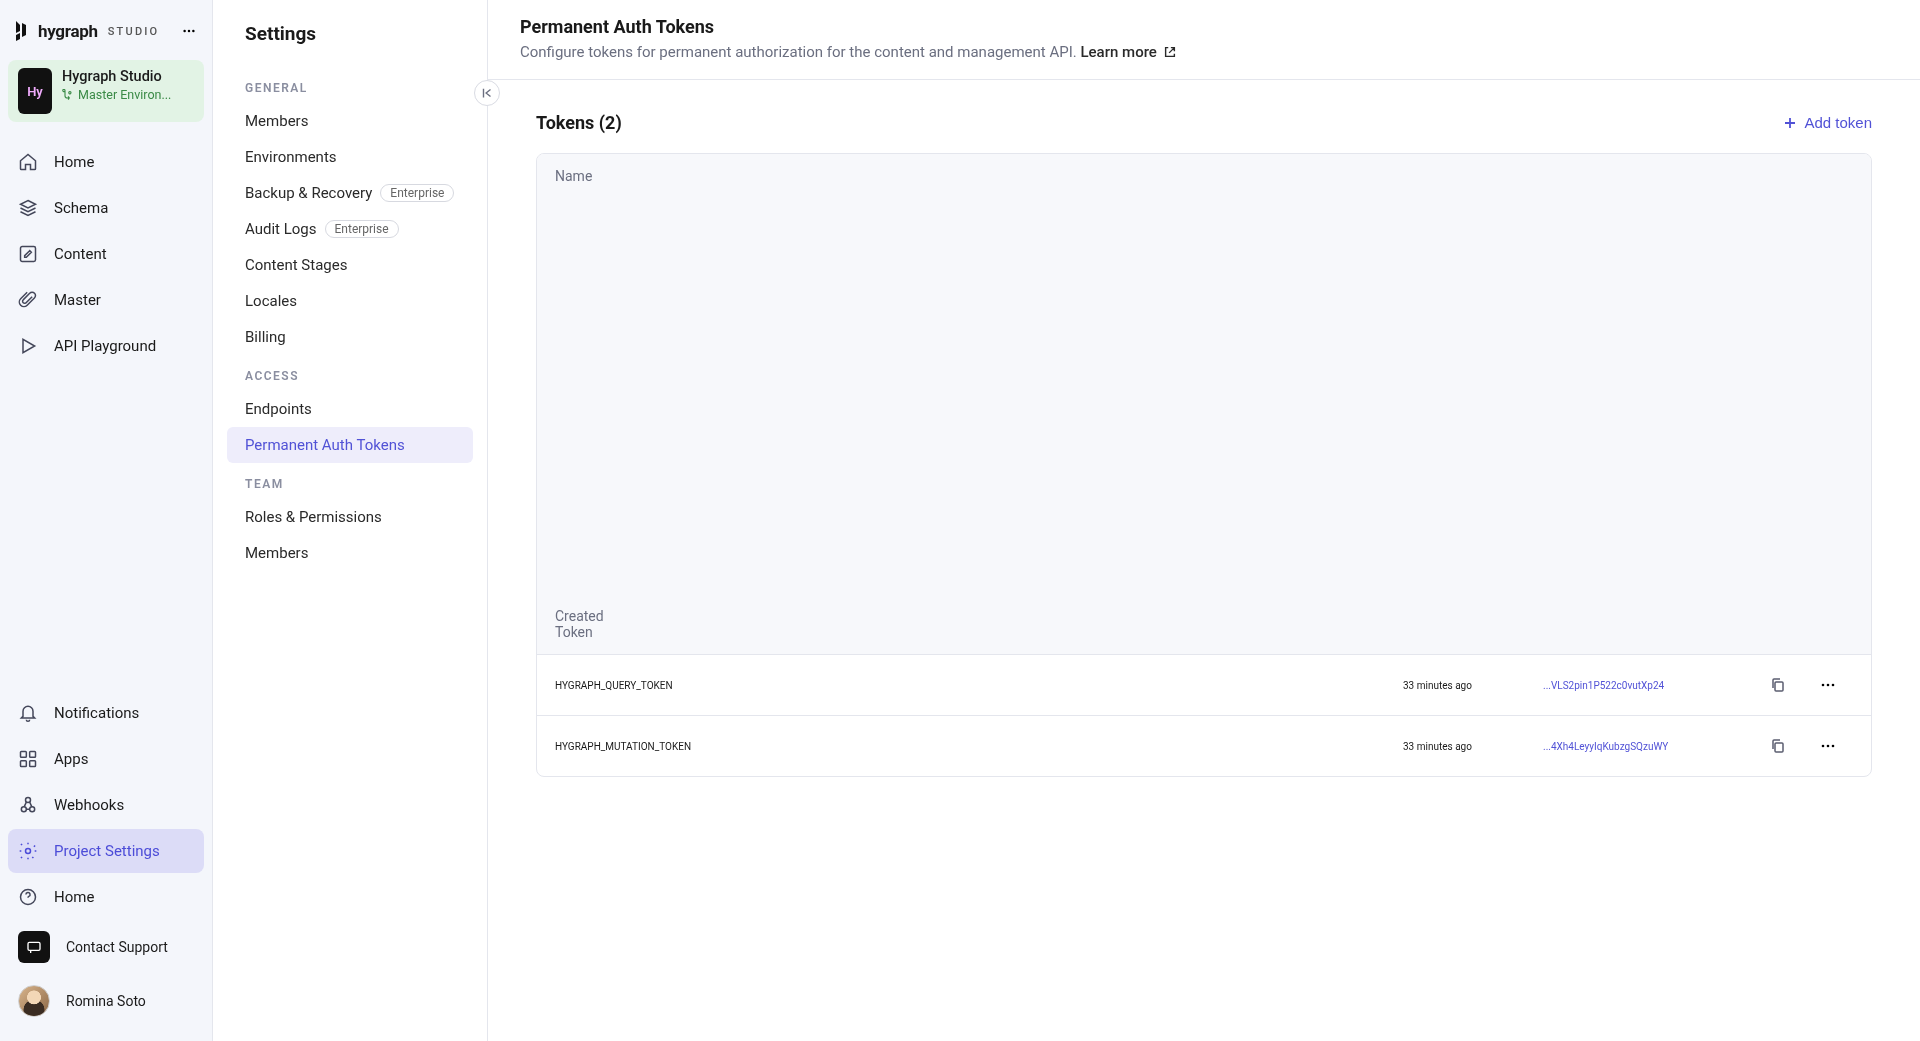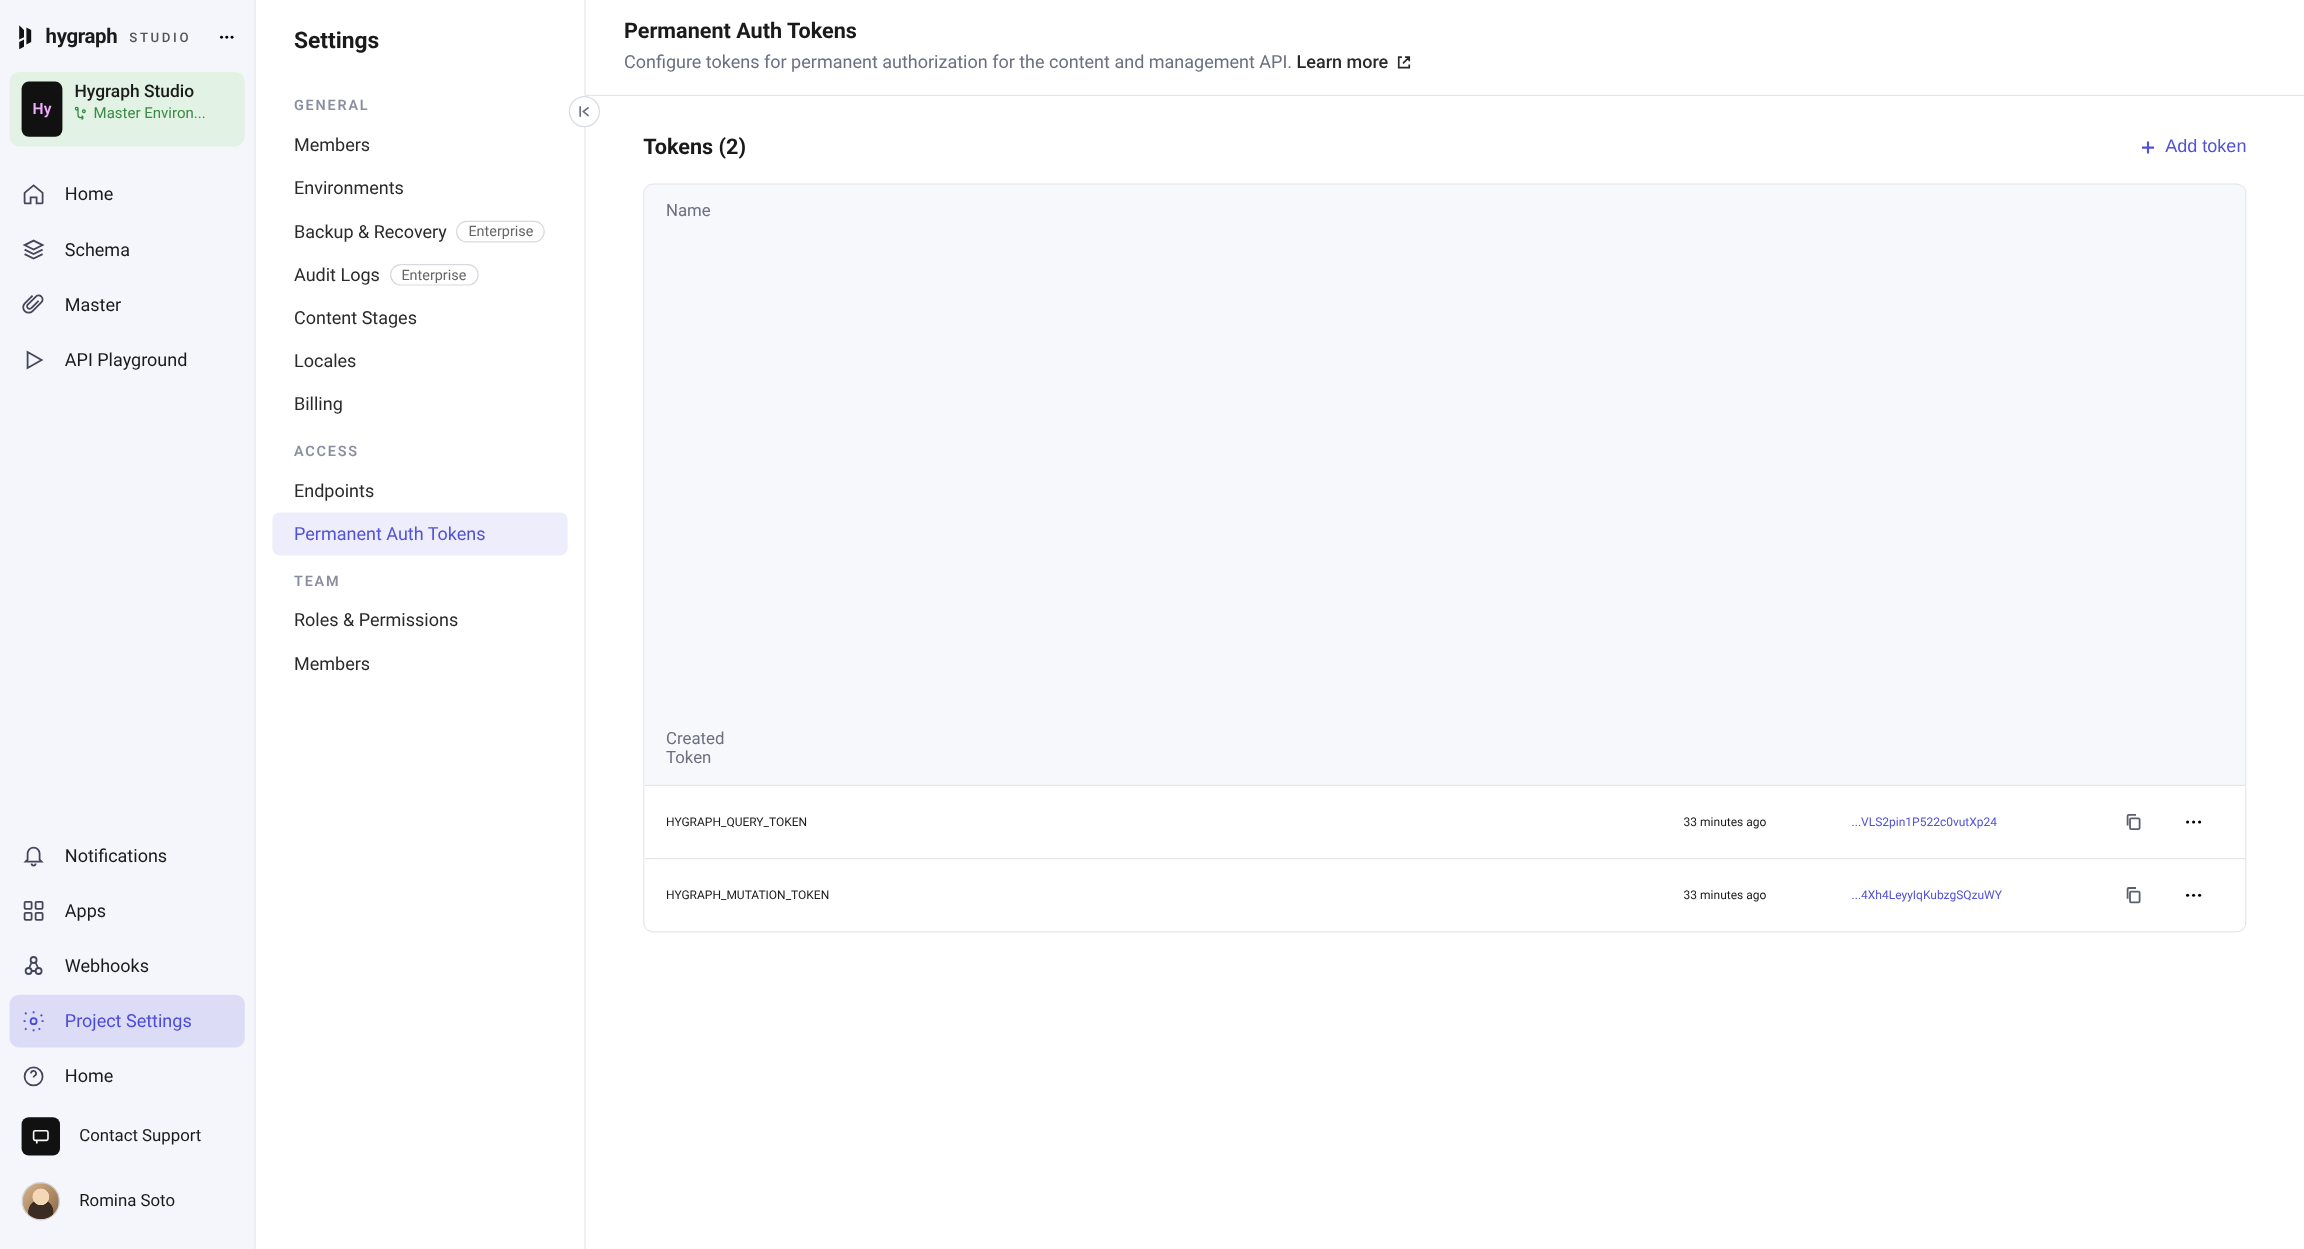--- a/index.html
+++ b/index.html
@@ -367,20 +367,29 @@
       </span>
       <span>Home</span>
     </div>
     <div class="nav-item">
       <span class="nav-icon">
         <svg width="20" height="20" viewBox="0 0 24 24" fill="none" stroke="currentColor" stroke-width="1.8">
             <path d="m12 3 9 4.5-9 4.5-9-4.5zM3 12l9 4.5 9-4.5M3 16.5l9 4.5 9-4.5"></path>
           </svg>
       </span>
       <span>Schema</span>
+    </div>
+    <div class="nav-item">
+      <span class="nav-icon">
+        <svg width="20" height="20" viewBox="0 0 24 24" fill="none" stroke="currentColor" stroke-width="1.8">
+            <rect x="3" y="3" width="18" height="18" rx="2"></rect>
+            <path d="m14 8-6 6v2h2l6-6z"></path>
+          </svg>
+      </span>
+      <span>Content</span>
     </div>
     <div class="nav-item">
       <span class="nav-icon">
         <svg width="20" height="20" viewBox="0 0 24 24" fill="none" stroke="currentColor" stroke-width="1.8">
             <path d="m17 8-7 7a2.5 2.5 0 1 1-3.5-3.5l7.5-7.5a4 4 0 1 1 5.7 5.6L11 18.3A5.5 5.5 0 0 1 3.2 10.5L11 2.8"></path>
           </svg>
       </span>
       <span>Master</span>
     </div>
     <div class="nav-item">

